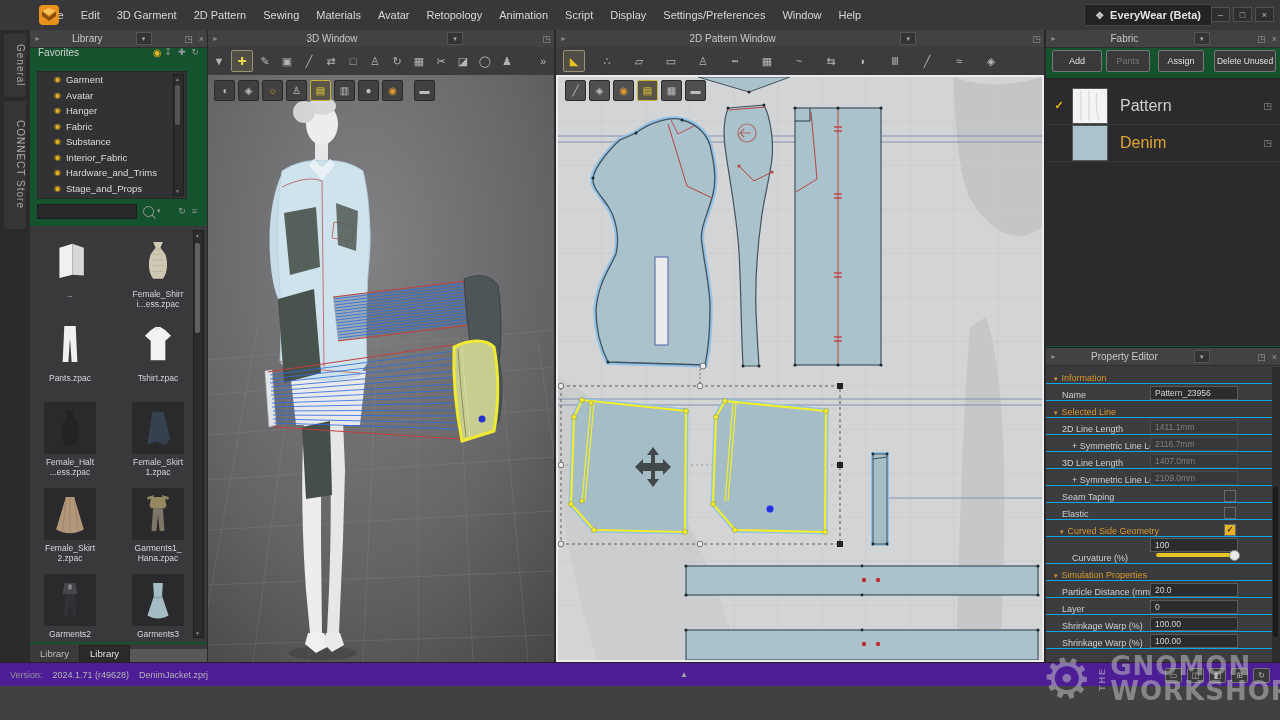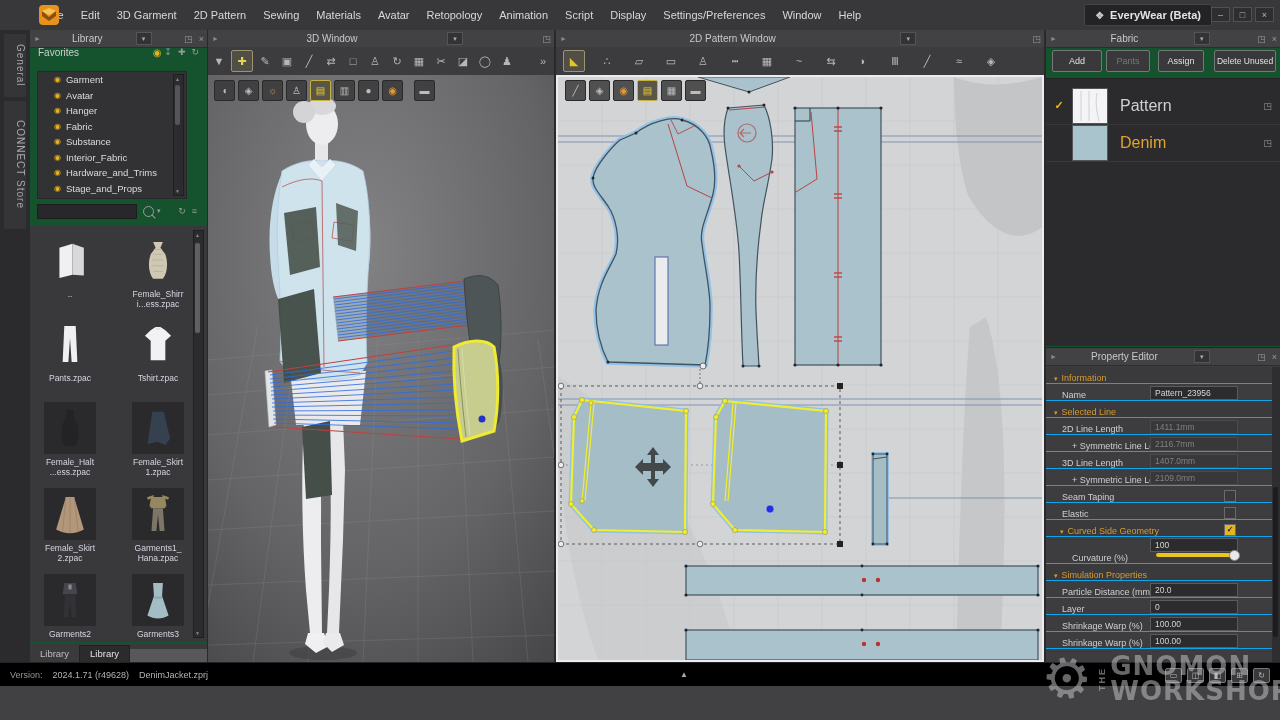--- a/index.html
+++ b/index.html
@@ -95,21 +95,21 @@
   .pinput.dis{background:#38383a;border-color:#4a4a4c;color:#808082}
   .cb{position:absolute;right:36px;width:10px;height:10px;background:#3a3a3c;border:1px solid #6a6a6c}
   .cb.on{background:#e8b320;color:#222;font-size:8px;text-align:center;line-height:10px;font-weight:bold}
   #curvrow{height:26px}
   #curv-slider{position:absolute;right:34px;top:16px;width:82px;height:4px;background:#1e1e20;border-radius:2px}
   #curv-fill{position:absolute;left:0;top:0;height:4px;width:76px;background:#e8c520;border-radius:2px}
   #curv-knob{position:absolute;left:73px;top:-3px;width:9px;height:9px;background:#e8e8ea;border:1px solid #888;border-radius:50%}
   #pscroll{position:absolute;right:0;top:19px;width:8px;bottom:0;background:#2e2e30}
   #pthumbp{position:absolute;left:1px;top:120px;width:5px;height:150px;background:#1c1c1e;border-radius:2px}
   
-  #statusbar{left:0;top:662px;width:1280px;height:24px;background:#000000;border-top:1px solid #232325;font-size:9px;color:#b4b4b6}
+  #statusbar{left:0;top:662px;width:1280px;height:24px;background:#4c1d95;border-top:1px solid #232325;font-size:9px;color:#b4b4b6}
   #version{position:absolute;left:10px;top:7px;display:flex;gap:10px}
   #expand{position:absolute;left:680px;top:7px;color:#a8a8aa;font-size:8px}
   #layouts{position:absolute;right:10px;top:5px;display:flex;gap:5px}
   .lyi{width:15px;height:13px;border:1px solid #77777a;border-radius:2px;font-size:8px;color:#b8b8ba;
        display:flex;align-items:center;justify-content:center;background:#39393b}
   #bottombar{left:0;top:686px;width:1280px;height:34px;background:#414144}
   
   #watermark{left:1042px;top:638px;width:238px;height:82px;z-index:50;pointer-events:none;opacity:.52;
              display:flex;align-items:center;color:#c6c6c8}
   #wm-gear{font-size:56px;line-height:56px;margin-right:2px;transform:rotate(-14deg)}

